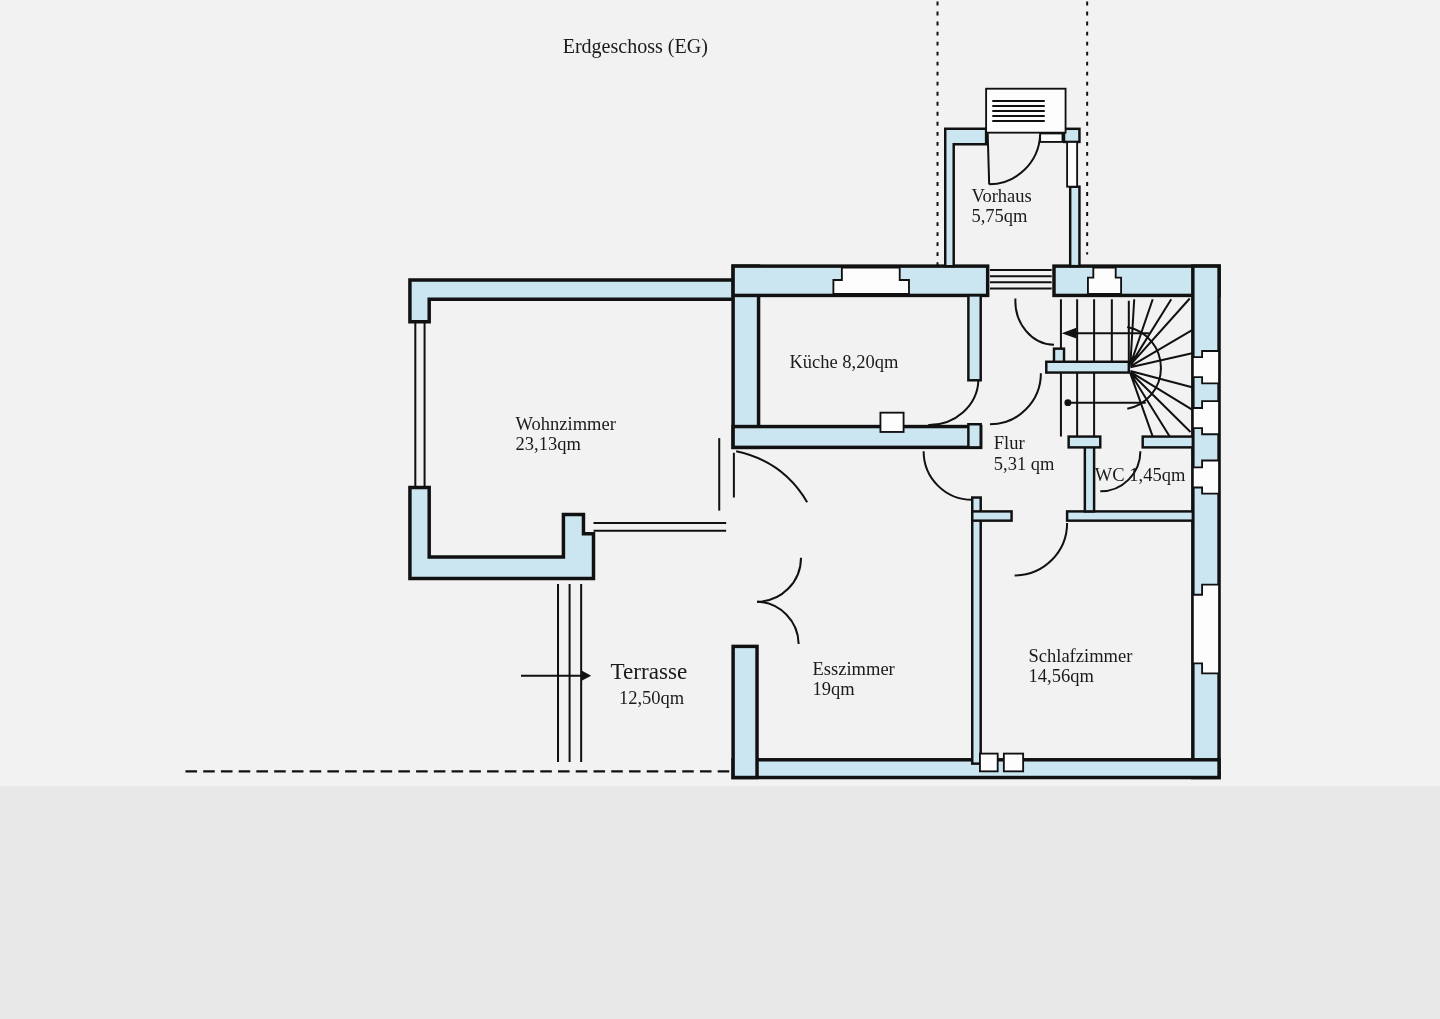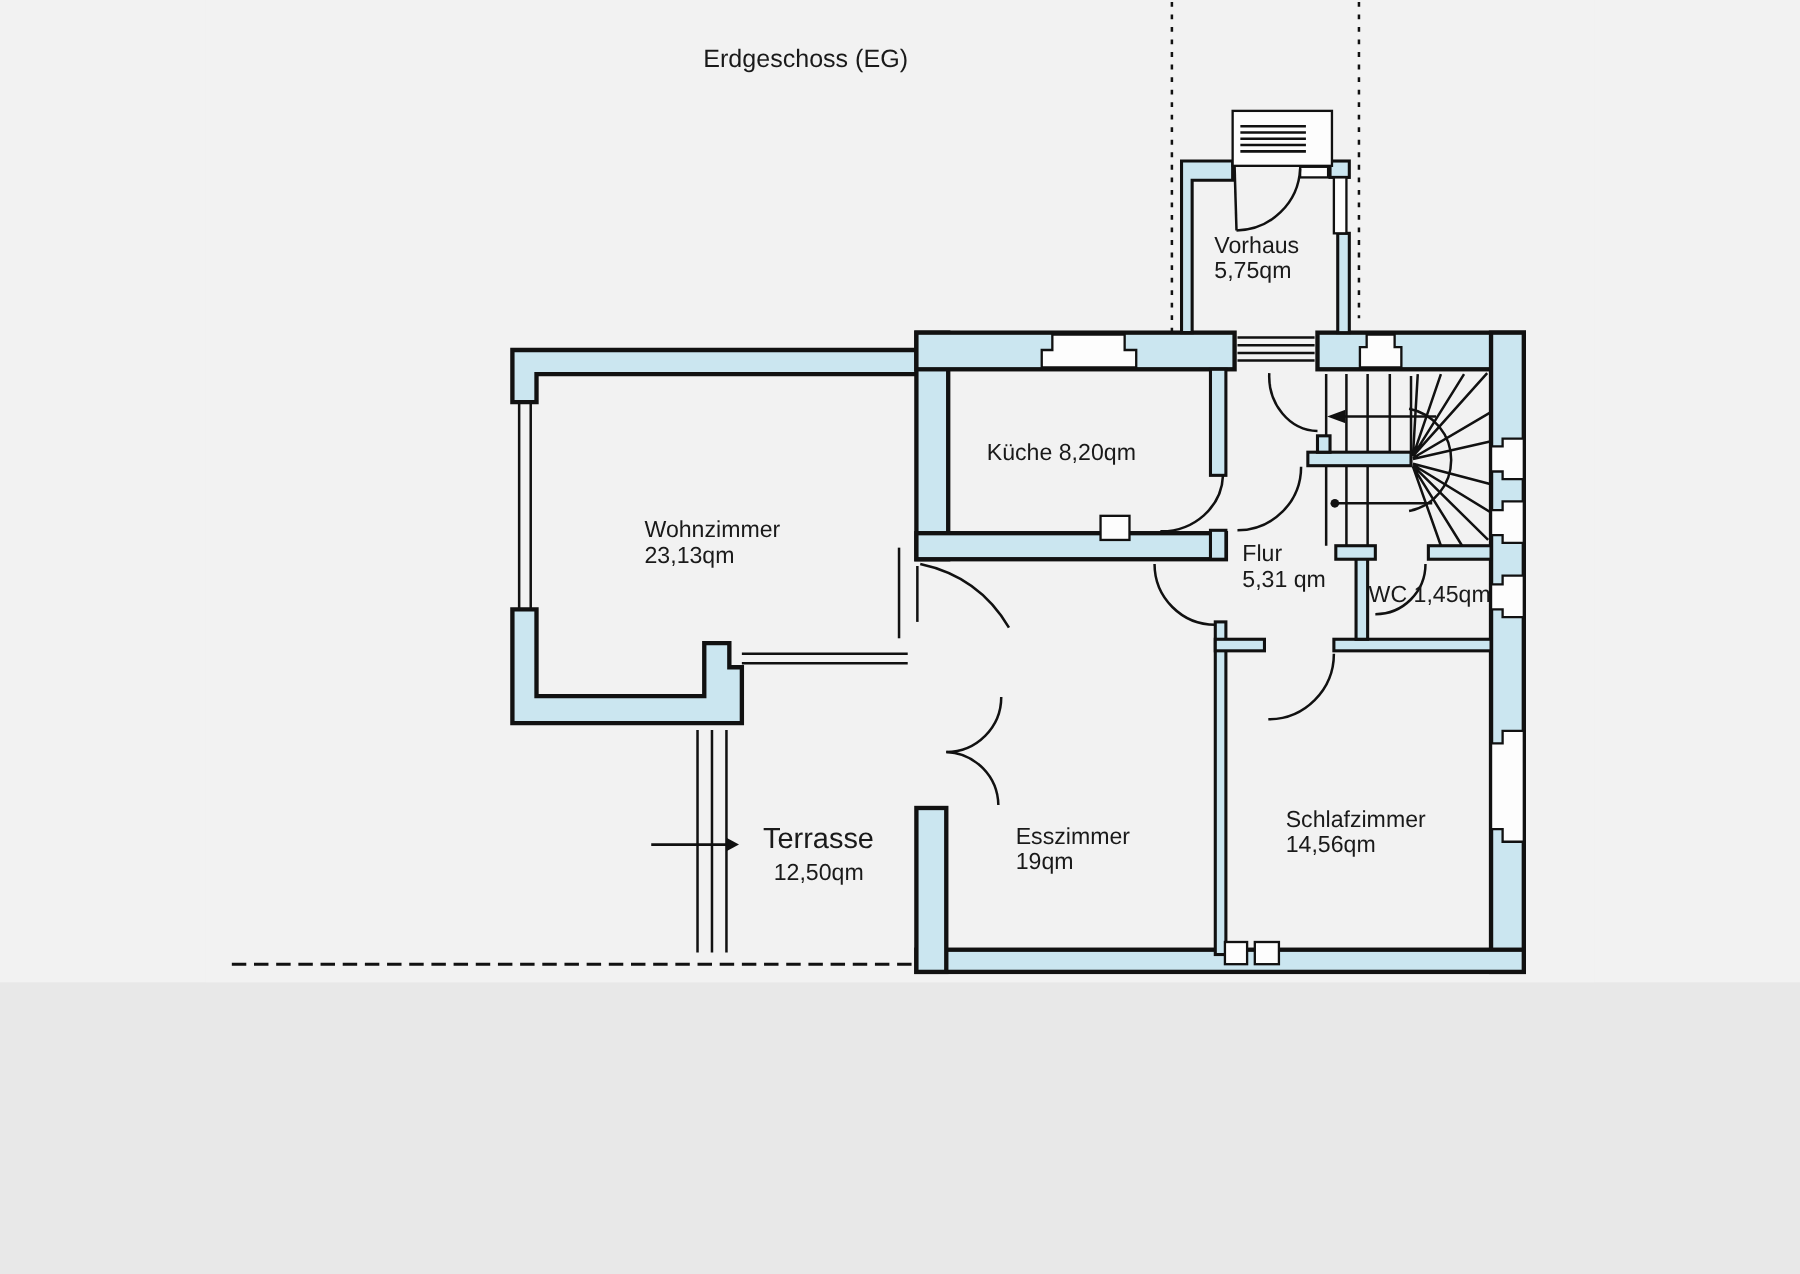--- a/index.html
+++ b/index.html
@@ -1,20 +1,20 @@
 <!DOCTYPE html>
 <html><head>
 <meta charset="utf-8">
 <style>
   html,body{margin:0;padding:0;background:#e8e8e8;}
   .stage{
     position:relative;
     width:1440px;height:786px;
     background:#f2f2f2;
-    font-family:Liberation Sans, sans-serif;
+    font-family:Liberation Serif, serif;
     overflow:hidden;
   }
   svg{display:block;width:100%;height:100%;}
   .wall{fill:#cbe6f0;stroke:#111;stroke-width:4.5;stroke-linejoin:miter;}
   .wallthin{fill:#cbe6f0;stroke:#111;stroke-width:3.2;}
   .win{fill:#fdfdfd;stroke:#111;stroke-width:2.4;}
   .ln{stroke:#111;stroke-width:2.6;fill:none;}
   .dash{stroke:#111;stroke-width:2.6;fill:none;stroke-dasharray:5 8;}
   .dashb{stroke:#111;stroke-width:3;fill:none;stroke-dasharray:15 8;}
   .lbl{fill:#1a1a1a;font-size:24px;}

